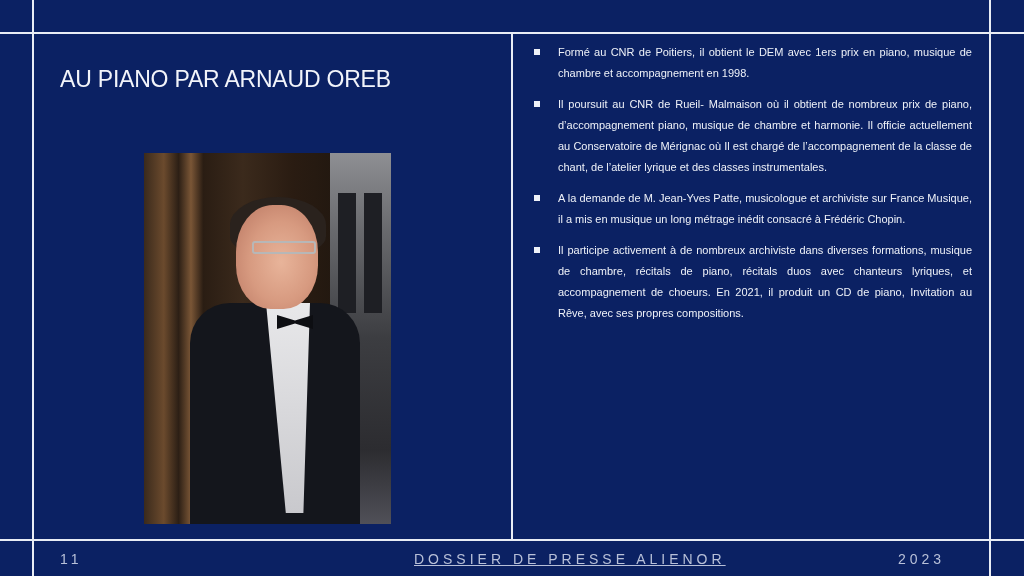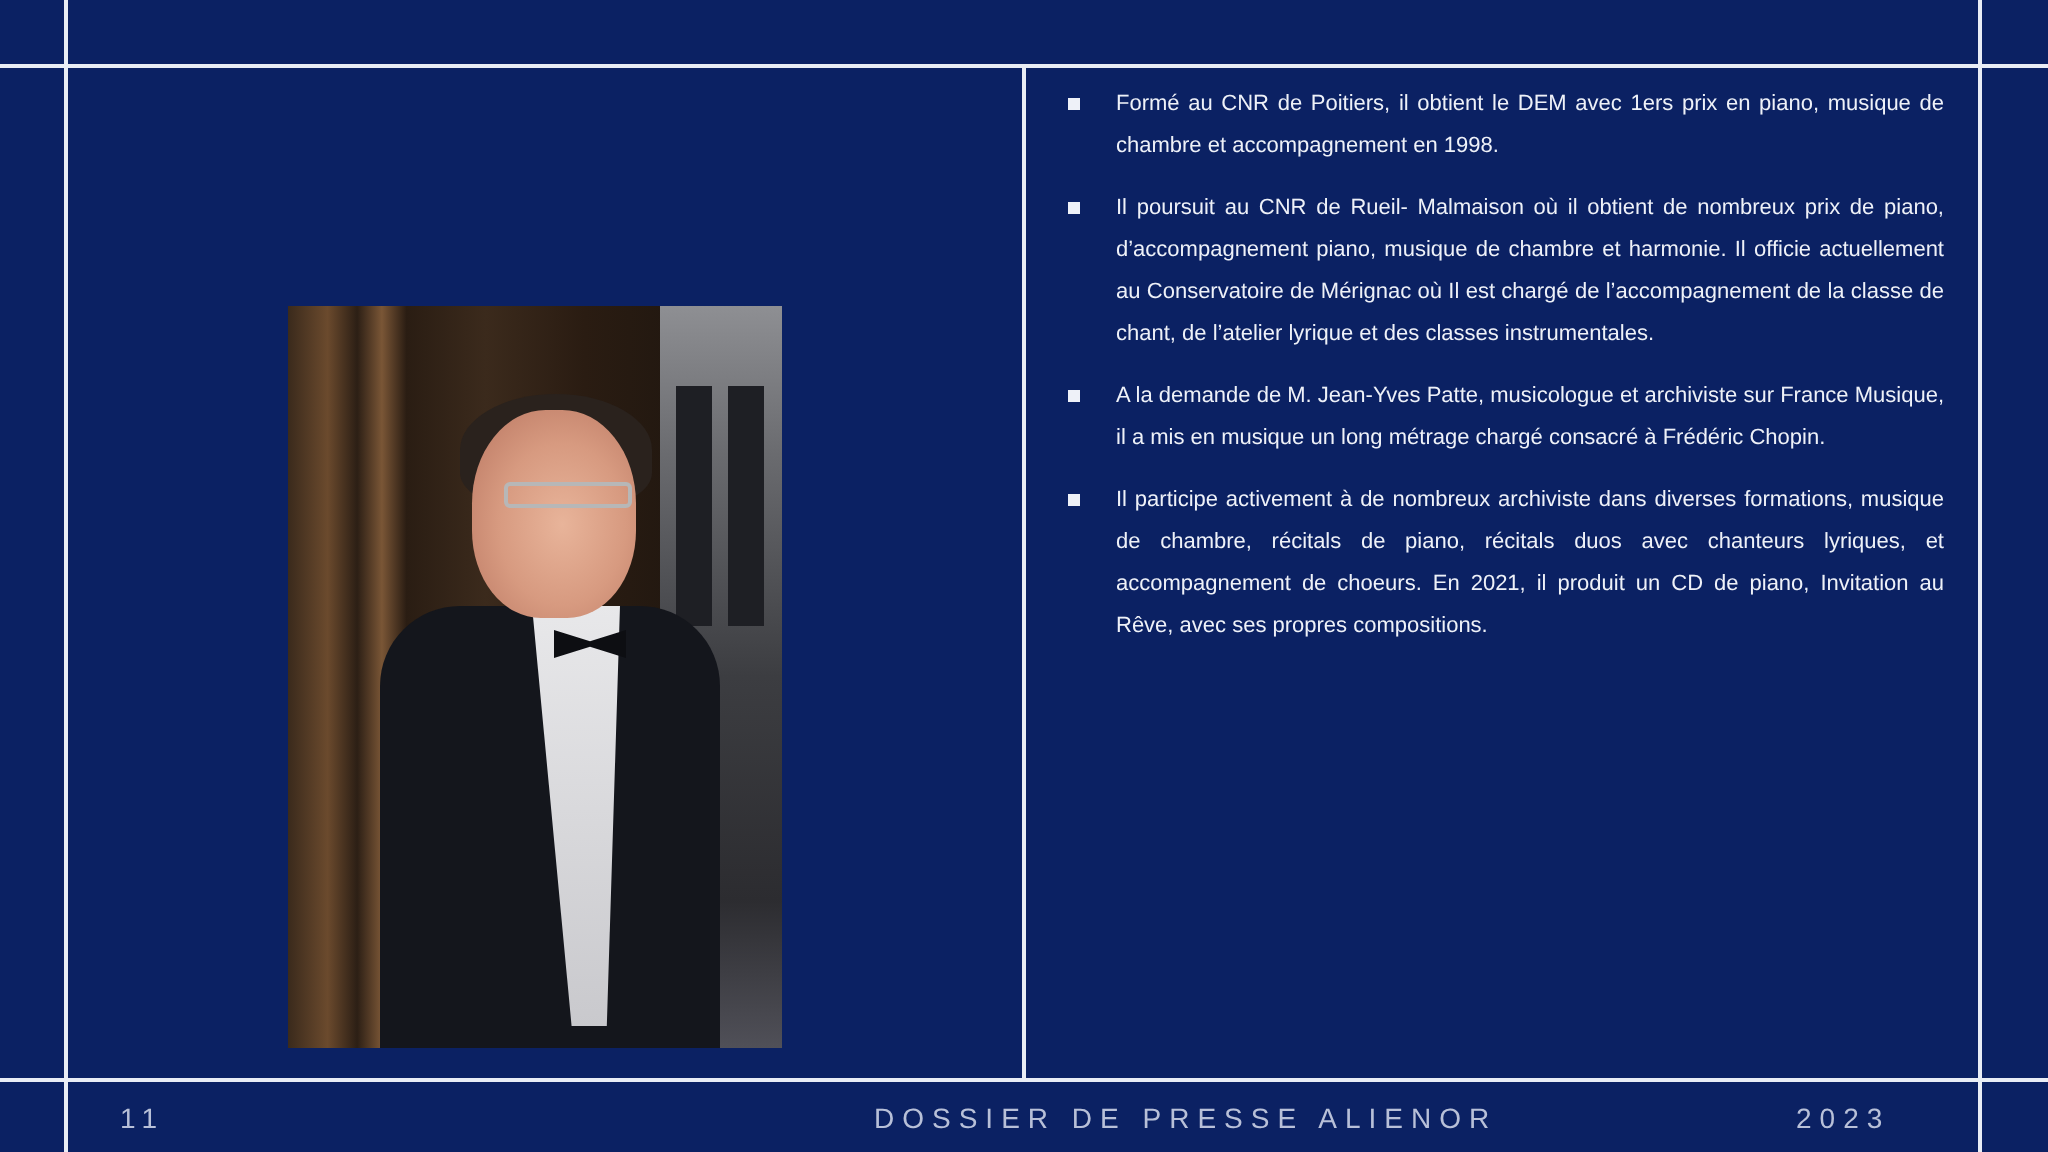--- a/index.html
+++ b/index.html
@@ -79,33 +79,34 @@
   .bullets .marker {
     position: absolute; left: 0; top: 7px; width: 6px; height: 6px;
     background: #eef1f8;
   }
 
   .footer-text {
     position: absolute; top: 551px; font-size: 14px; letter-spacing: 4px;
     color: #b8c0d8;
   }
   .page-num { left: 60px; }
-  .doc-title { left: 437px; }
+  .doc-title { left: 414px; text-decoration: underline; }
   .year { left: 898px; }
 </style>
 </head>
 <body>
 
 <div class="rule h-top"></div>
 <div class="rule h-bottom"></div>
 <div class="rule v-left"></div>
 <div class="rule v-right"></div>
 <div class="rule v-mid"></div>
 
 <h1 class="title">
+  <span>AU PIANO PAR ARNAUD OREB</span>
 </h1>
 
 <div class="photo" title="Portrait of Arnaud Oreb in a black tuxedo with bow tie, smiling, wearing glasses">
   <div class="window">
     <div class="pane" style="left:8px;top:40px;width:18px;height:120px;"></div>
     <div class="pane" style="left:34px;top:40px;width:18px;height:120px;"></div>
   </div>
   <div class="jacket"></div>
   <div class="shirt"></div>
   <div class="hair"></div>
@@ -118,21 +119,21 @@
   <li>
     <span class="marker"></span>
     <span>Formé au CNR de Poitiers, il obtient le DEM avec 1ers prix en piano, musique de chambre et accompagnement en 1998.</span>
   </li>
   <li>
     <span class="marker"></span>
     <span>Il poursuit au CNR de Rueil- Malmaison où il obtient de nombreux prix de piano, d’accompagnement piano, musique de chambre et harmonie. Il officie actuellement au Conservatoire de Mérignac où Il est chargé de l’accompagnement de la classe de chant, de l’atelier lyrique et des classes instrumentales.</span>
   </li>
   <li>
     <span class="marker"></span>
-    <span>A la demande de M. Jean-Yves Patte, musicologue et archiviste sur France Musique, il a mis en musique un long métrage chargé consacré à Frédéric Chopin.</span>
+    <span>A la demande de M. Jean-Yves Patte, musicologue et archiviste sur France Musique, il a mis en musique un long métrage inédit consacré à Frédéric Chopin.</span>
   </li>
   <li>
     <span class="marker"></span>
     <span>Il participe activement à de nombreux archiviste dans diverses formations, musique de chambre, récitals de piano, récitals duos avec chanteurs lyriques, et accompagnement de choeurs. En 2021, il produit un CD de piano, Invitation au Rêve, avec ses propres compositions.</span>
   </li>
 </ul>
 
 <div class="footer-text page-num">11</div>
 <div class="footer-text doc-title">DOSSIER DE PRESSE ALIENOR</div>
 <div class="footer-text year">2023</div>

